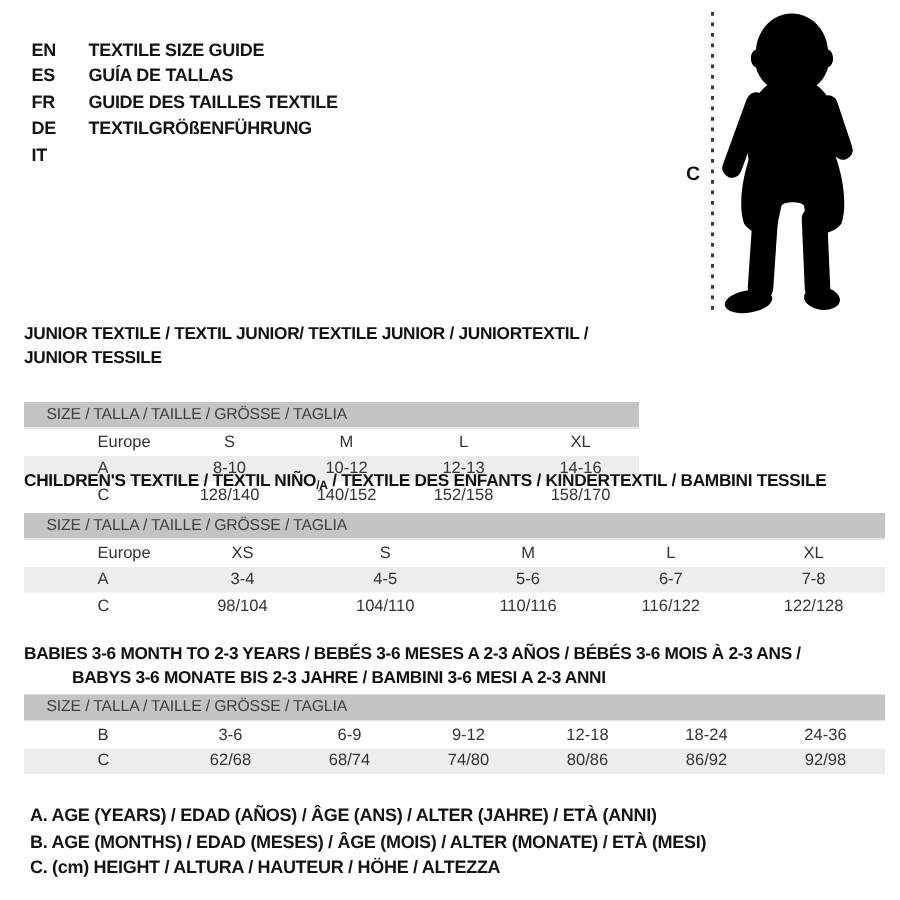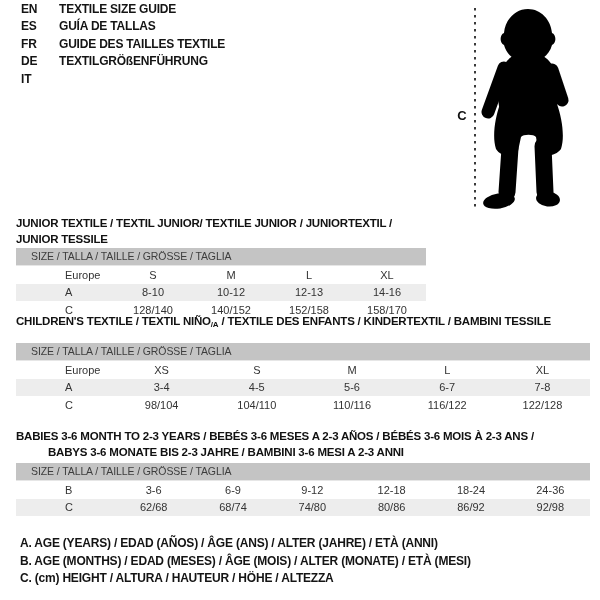--- a/index.html
+++ b/index.html
@@ -1,21 +1,21 @@
 <!DOCTYPE html>
 <html><head>
 <meta charset="utf-8">
 <style>
   html,body{margin:0;padding:0;background:#ffffff;}
   #canvas{
     position:relative;width:600px;height:600px;background:#ffffff;overflow:hidden;
     font-family:"Liberation Sans", sans-serif;color:#141414;
   }
   
-  .lang-block{position:absolute;left:21px;top:0;}
+  .lang-block{position:absolute;left:21px;top:24px;}
   .lang-row{display:flex;height:17.5px;align-items:center;font-weight:bold;font-size:12px;letter-spacing:-0.2px;color:#141414;}
   .lang-code{width:38px;}
   
   .figure{position:absolute;left:440px;top:0;width:160px;height:220px;}
   
   .tbl{position:absolute;}
   .tbl-title{font-weight:bold;font-size:11.5px;letter-spacing:-0.2px;color:#111;line-height:16px;}
   .subA{font-size:8px;vertical-align:-2px;}
   .size-bar{background:#c4c4c4;height:17px;line-height:17px;font-size:10.5px;color:#3d3d3d;padding-left:15px;letter-spacing:-0.1px;}
   .rows{border-top:1px solid #e6e6e6;}
@@ -72,21 +72,21 @@
         <line x1="70" y1="148" x2="67" y2="192" stroke="#000" stroke-width="17" stroke-linecap="round"></line>
         <line x1="103" y1="146" x2="105" y2="192" stroke="#000" stroke-width="17" stroke-linecap="round"></line>
 
         <ellipse cx="59" cy="201" rx="16" ry="7.5" transform="rotate(-9 59 201)"></ellipse>
         <ellipse cx="108" cy="199" rx="12" ry="7.5" transform="rotate(7 108 199)"></ellipse>
       </g>
     </svg>
   </div>
 
   <section class="tbl" style="left:16px;top:215px;width:410px;">
-    <div class="tbl-title" style="margin-bottom:1px;">JUNIOR TEXTILE / TEXTIL JUNIOR/ TEXTILE JUNIOR / JUNIORTEXTIL / JUNIOR TESSILE</div>
+    <div class="tbl-title" style="margin-bottom:21px;">JUNIOR TEXTILE / TEXTIL JUNIOR/ TEXTILE JUNIOR / JUNIORTEXTIL / JUNIOR TESSILE</div>
     <div class="size-bar">
       <span>SIZE / TALLA / TAILLE / GRÖSSE / TAGLIA</span>
     </div>
     <div class="rows">
       <div class="trow">
         <span class="rlabel">Europe</span>
         <span class="cell">S</span>
         <span class="cell">M</span>
         <span class="cell">L</span>
         <span class="cell">XL</span>

